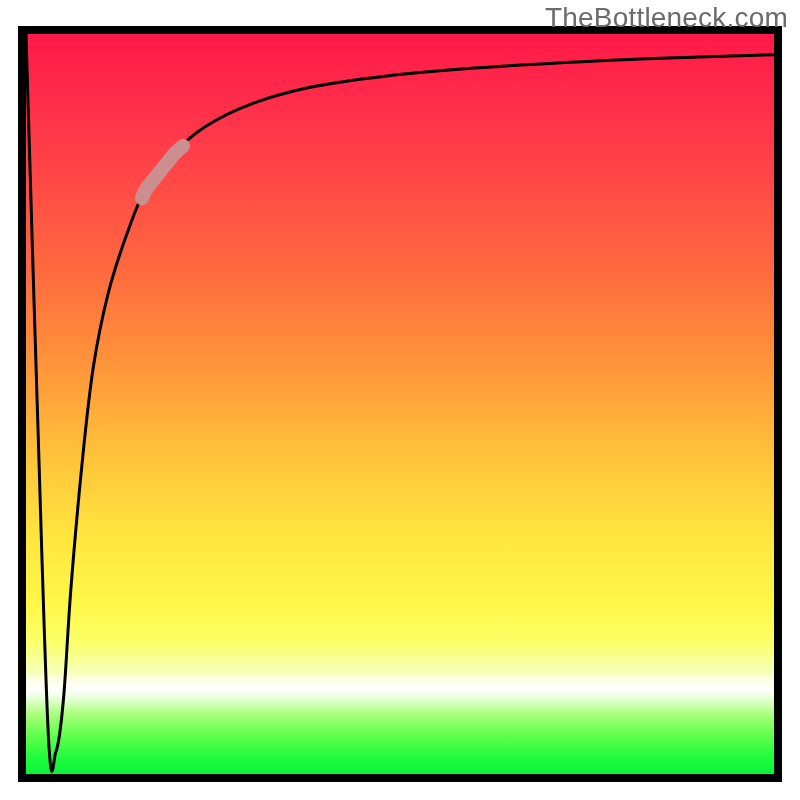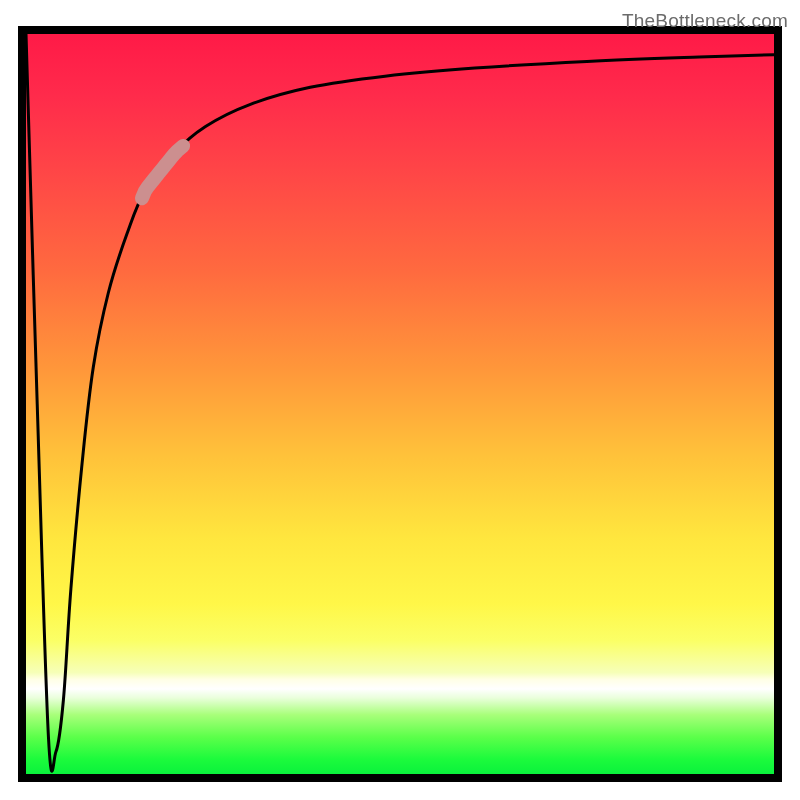--- a/index.html
+++ b/index.html
@@ -13,26 +13,25 @@
   }
   .wrap {
     position: relative;
     width: 800px;
     height: 800px;
   }
   .watermark {
     position: absolute;
     top: 2px;
     right: 12px;
-    font-size: 19px;
+    font-size: 28px;
     font-weight: 400;
     color: #6b6b6b;
     letter-spacing: 0.2px;
     z-index: 5;
-    margin-top: 8px;
   }
   .frame {
     position: absolute;
     left: 18px;
     top: 26px;
     width: 764px;
     height: 756px;
     background: #000000;
     z-index: 1;
   }

